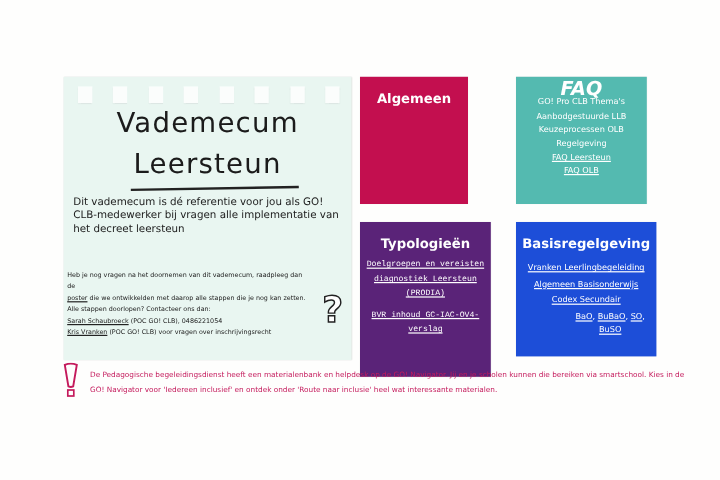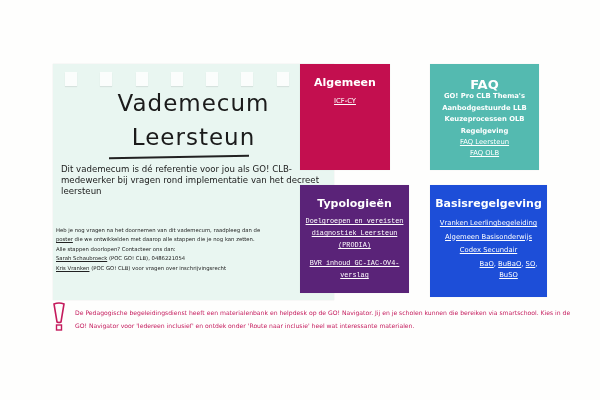--- a/index.html
+++ b/index.html
@@ -4,21 +4,20 @@
   <style>
     html, body { margin: 0; padding: 0; }
     body {
       width: 600px; height: 400px; background: #fefefd; position: relative; overflow: hidden;
       font-family: "DejaVu Sans", sans-serif;
     }
     .paper {
       position: absolute; left: 53px; top: 64px; width: 240px; height: 236px;
       background: #e9f6f1;
       box-shadow: 0 0 1px rgba(0,0,0,0.15);
-      padding-left: 41px;
     }
     .tapes { position: absolute; top: 8px; left: 12px; right: 10px; height: 16px; display: flex; justify-content: space-between; }
     .tape { width: 12px; height: 14px; background: #fbfdfc; box-shadow: 0 1px 1px rgba(0,0,0,0.08); }
     .title1, .title2 {
       position: absolute; left: 0; right: 0; text-align: center; color: #1b1b1b;
       font-family: "DejaVu Sans", sans-serif; letter-spacing: 1px;
     }
     .title1 { top: 26px; font-size: 23px; }
     .title2 { top: 60px; font-size: 23px; }
     .title-line { position: absolute; top: 92px; left: 56px; width: 140px; height: 1.5px; background: #222; transform: rotate(-1deg); }
@@ -39,24 +38,24 @@
       position: absolute; color: #fff; text-align: center;
       box-shadow: 0 0 1px rgba(0,0,0,0.1);
     }
     .tile h3 { margin: 0; font-weight: bold; font-size: 11px; }
     .tile a { color: #fff; text-decoration: underline; display: block; font-size: 6.8px; line-height: 11px; }
     .tile .plain { display: block; font-size: 6.8px; line-height: 11px; }
     .t-alg { left: 300px; top: 64px; width: 90px; height: 106px; background: #c30f4f; }
     .t-alg h3 { margin-top: 12px; margin-bottom: 7px; }
     .t-alg a { margin-bottom: 3px; }
     .t-faq { left: 430px; top: 64px; width: 109px; height: 106px; background: #54bab0; }
-    .t-faq h3 { margin-top: 14px; font-size: 13px; line-height: 13px; }
-    .t-faq .plain { line-height: 11.5px; font-weight: bold; }
+    .t-faq h3 { margin-top: 3px; font-size: 16px; line-height: 13px; font-style: italic; }
+    .t-faq .plain { line-height: 11.5px; }
     .t-faq a { line-height: 10.5px; }
-    .t-typ { left: 300px; top: 185px; width: 109px; height: 108px; background: #5a2378; }
+    .t-typ { left: 300px; top: 185px; width: 109px; height: 129px; background: #5a2378; }
     .t-typ h3 { margin-top: 12px; margin-bottom: 5px; }
     .t-typ a { line-height: 12px; font-family: Liberation Mono, monospace; }
     .t-typ .gap { height: 6px; }
     .t-bas { left: 430px; top: 185px; width: 117px; height: 112px; background: #1d4ed8; }
     .t-bas h3 { margin-top: 12px; margin-bottom: 8px; }
     .t-bas a, .t-bas .plain { line-height: 11.5px; margin-bottom: 2px; }
     .t-bas .links { font-size: 6.8px; padding-left: 40px; }
     .t-bas .links a { display: inline; margin: 0; }
     .notice {
       position: absolute; left: 75px; top: 306px; width: 500px;
@@ -76,34 +75,33 @@
     <div class="tape"></div>
     <div class="tape"></div>
     <div class="tape"></div>
     <div class="tape"></div>
     <div class="tape"></div>
     <div class="tape"></div>
   </div>
   <div class="title1">Vademecum</div>
   <div class="title2">Leersteun</div>
   <div class="title-line"></div>
-  <div class="intro">Dit vademecum is dé referentie voor jou als GO! CLB-medewerker bij vragen rond implementatie van het decreet leersteun</div>
+  <div class="intro">Dit vademecum is dé referentie voor jou als GO! CLB-medewerker bij vragen alle implementatie van het decreet leersteun</div>
   <div class="contact">
     <span>Heb je nog vragen na het doornemen van dit vademecum, raadpleeg dan de</span><br>
     <a href="#">poster</a><span> die we ontwikkelden met daarop alle stappen die je nog kan zetten.</span><br>
     <span>Alle stappen doorlopen? Contacteer ons dan:</span><br>
     <a href="#">Sarah Schaubroeck</a><span> (POC GO! CLB), 0486221054</span><br>
     <a href="#">Kris Vranken</a><span> (POC GO! CLB) voor vragen over inschrijvingsrecht</span>
   </div>
   <div class="qmark">?</div>
 </div>
 
 <div class="tile t-alg">
   <h3>Algemeen</h3>
-  <a href="#">ICF-CY</a>
 </div>
 
 <div class="tile t-faq">
   <h3>FAQ</h3>
   <span class="plain">GO! Pro CLB Thema's</span>
   <span class="plain">Aanbodgestuurde LLB</span>
   <span class="plain">Keuzeprocessen OLB</span>
   <span class="plain">Regelgeving</span>
   <a href="#">FAQ Leersteun</a>
   <a href="#">FAQ OLB</a>

